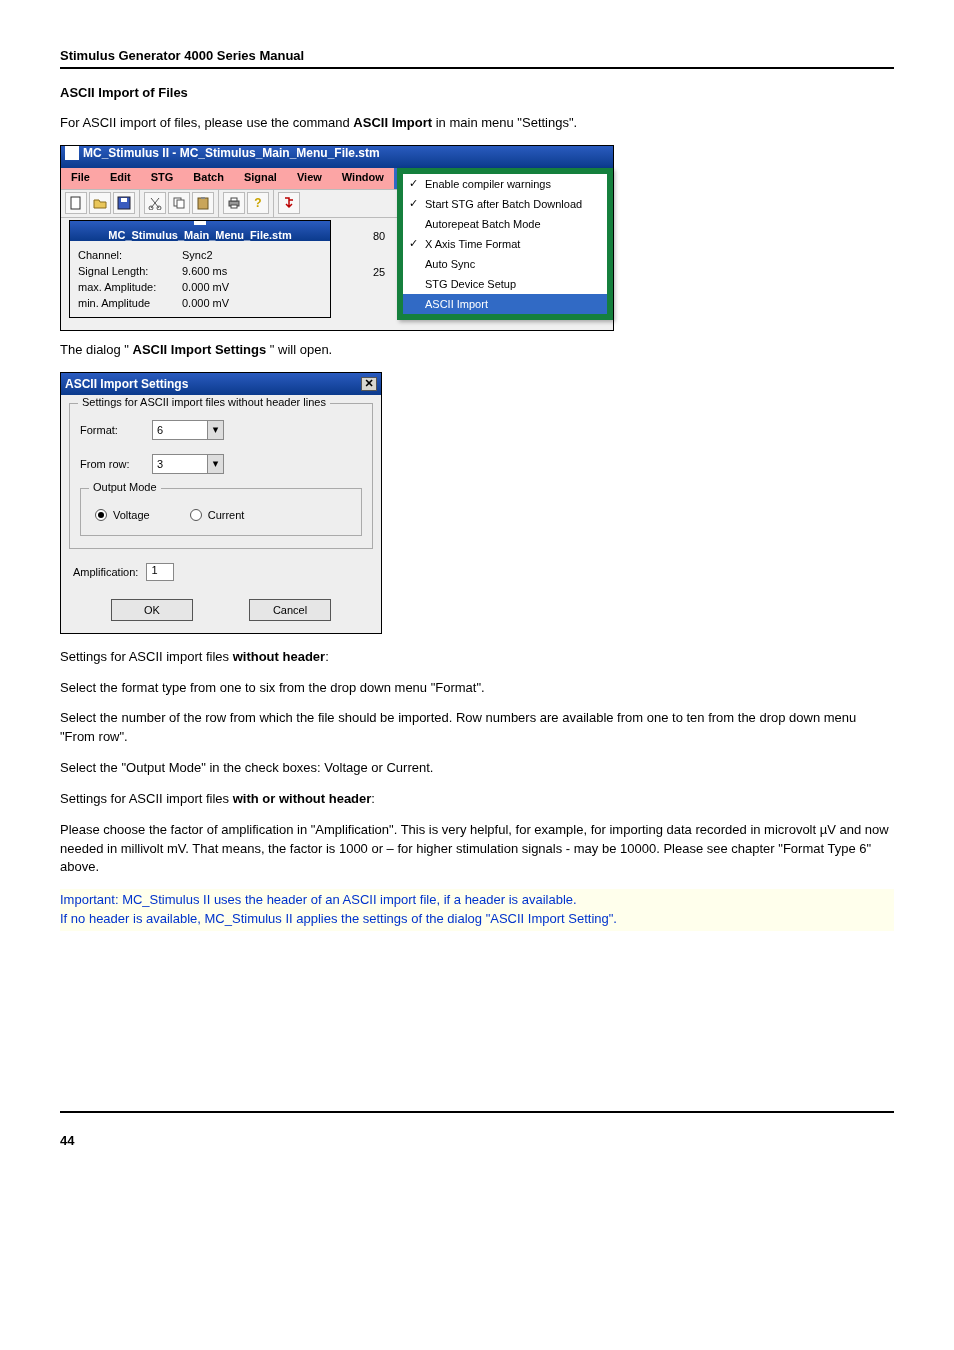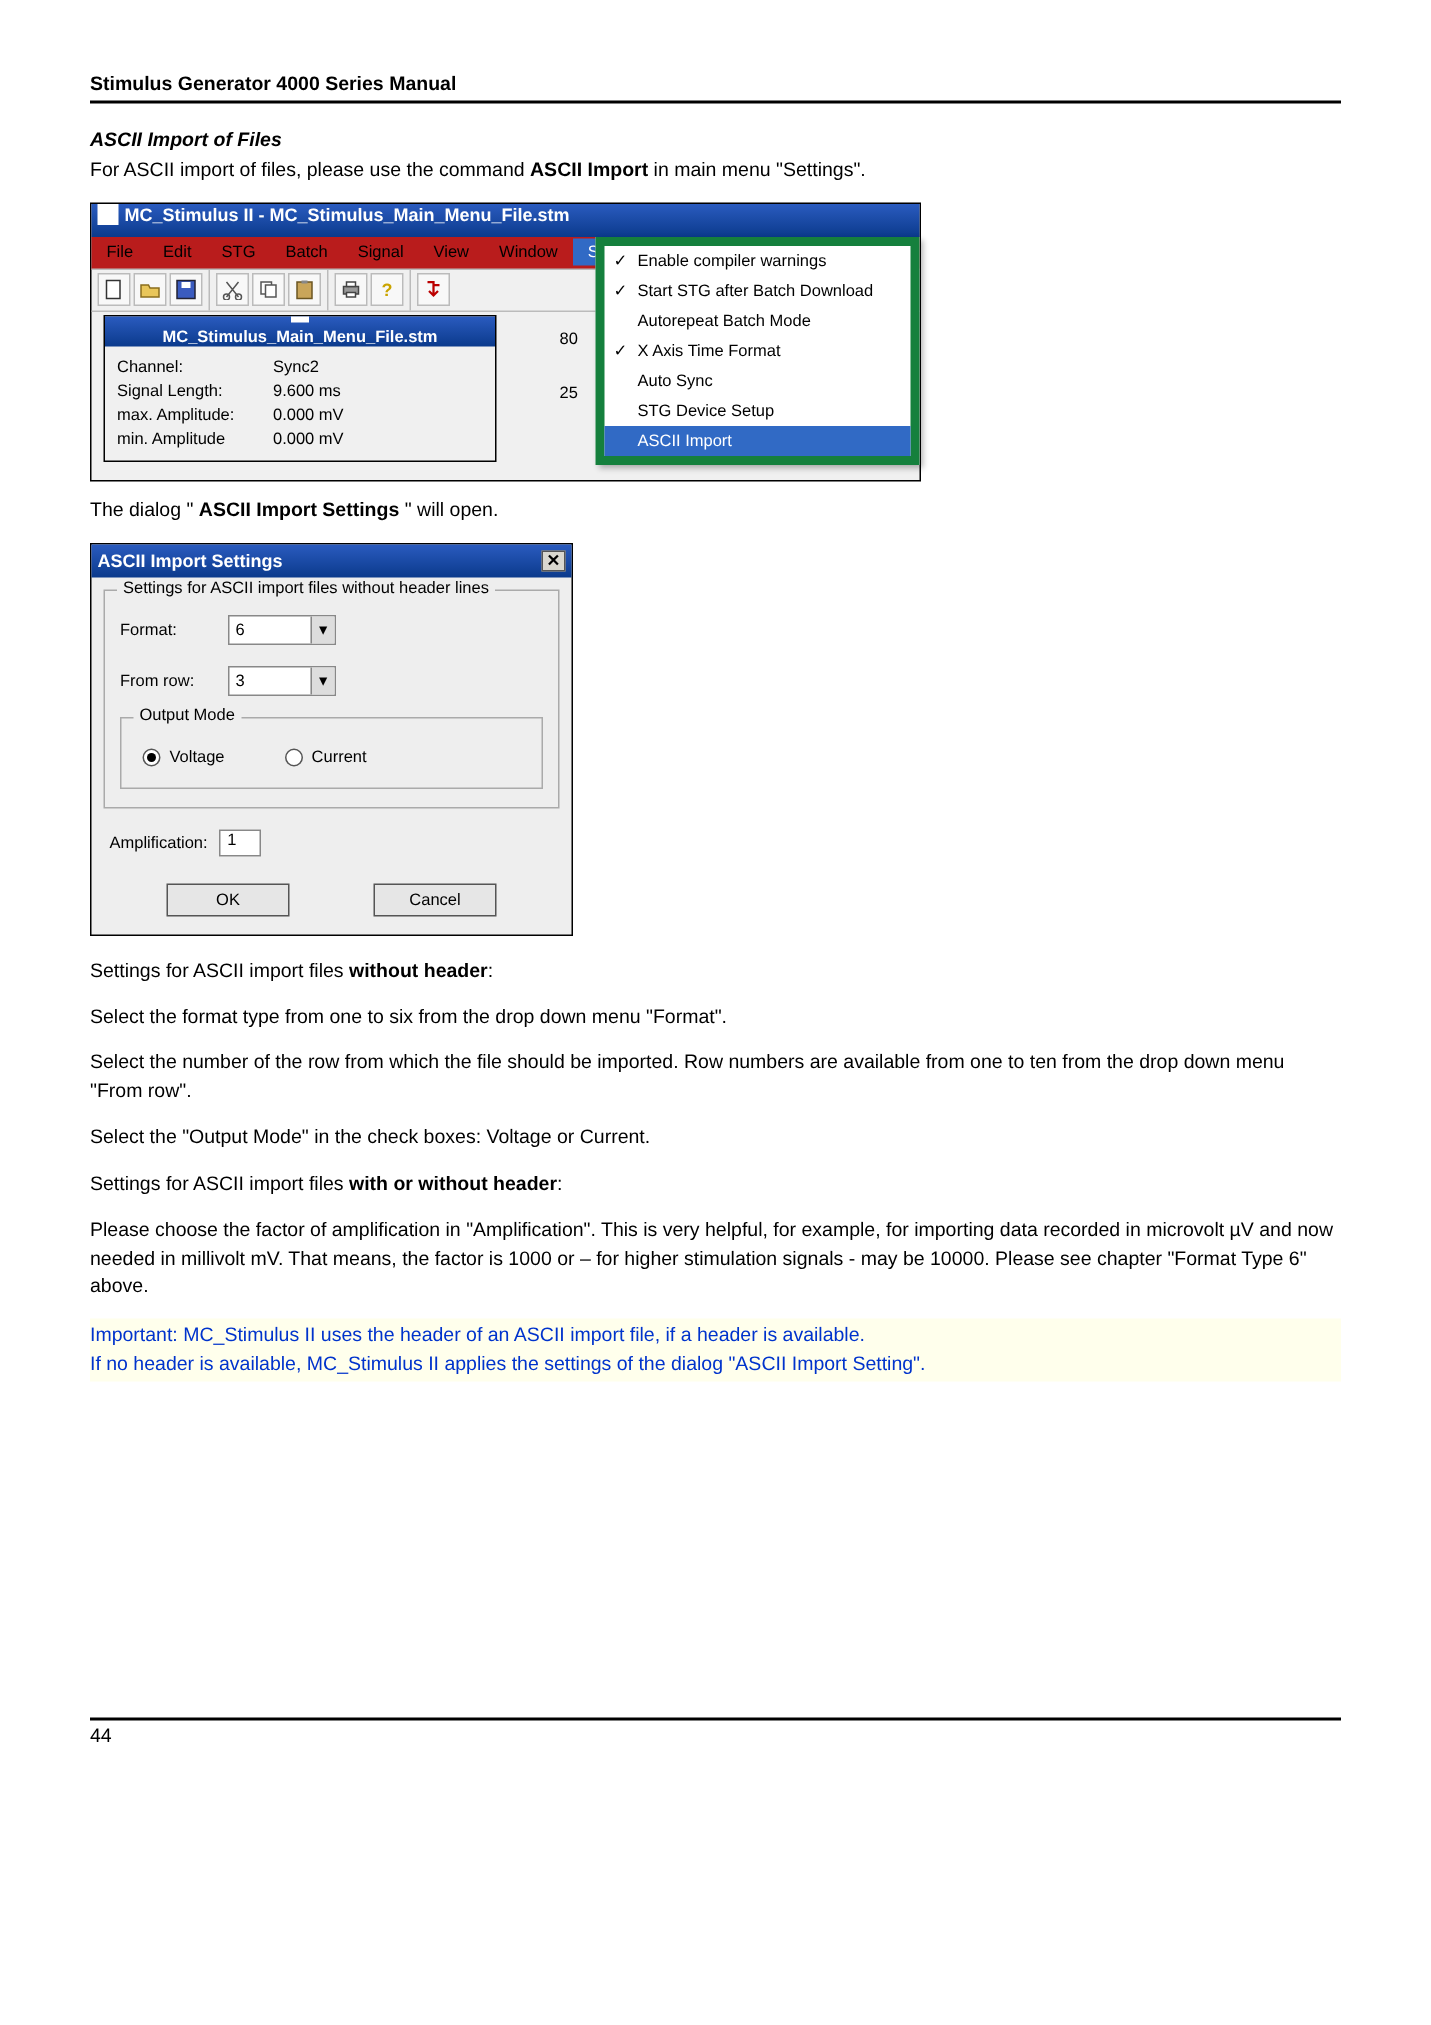--- a/index.html
+++ b/index.html
@@ -1,30 +1,30 @@
 <!DOCTYPE html>
 <html><head>
 <meta charset="utf-8">
 <style>
   * { box-sizing: border-box; margin: 0; padding: 0; }
   html, body { width: 954px; height: 1350px; background: #fff; font-family: Verdana, Geneva, sans-serif; font-size: 13px; color: #000; }
   .page { padding: 48px 60px 40px 60px; }
   .running-head { font-weight: bold; font-size: 13px; padding-bottom: 4px; border-bottom: 2px solid #000; margin-bottom: 16px; }
-  .section-title { font-weight: bold; font-size: 13px; margin-bottom: 4px; font-style: italic; }
+  .section-title { font-weight: bold; font-size: 13px; margin-bottom: 14px; }
   .para { font-size: 13px; line-height: 1.45; margin-bottom: 12px; }
   .para b { font-weight: bold; }
   .note-yellow { background: #ffffec; padding: 2px 0; }
   .note-yellow span { color: #0033cc; }
 
   
   .ss1 { width: 554px; border: 1px solid #000; background: #f0f0f0; margin-bottom: 10px; position: relative; }
   .ss1-titlebar { height: 22px; background: linear-gradient(#2a5bbf,#0b3a8c); display: flex; padding: 0 4px; gap: 4px; }
   .ss1-titlebar .logo { width: 14px; height: 14px; background: #fff; display: inline-block; }
   .ss1-titlebar .title { color: #fff; font-weight: bold; font-size: 12px; font-family: Tahoma, Verdana, sans-serif; }
-  .ss1-menubar { height: 22px; background: #b91c1c; border-bottom: 1px solid #bbb; display: flex; align-items: center; font-size: 11px; font-family: Tahoma, sans-serif; }
+  .ss1-menubar { height: 22px; background: #fca5a5; border-bottom: 1px solid #bbb; display: flex; font-size: 11px; font-family: Tahoma, sans-serif; font-weight: bold; }
   .ss1-menubar .menu-item, .ss1-menubar .menu-item-active { padding: 3px 10px; }
   .ss1-menubar .menu-item-active { background: #316ac5; color: #fff; }
   .ss1-toolbar-row { height: 28px; display: flex; border-bottom: 1px solid #bbb; }
   .ss1-toolbar { display: flex; align-items: center; padding: 0 4px; gap: 2px; border-right: 1px solid #bbb; }
   .tb { width: 22px; height: 22px; border: 1px solid #bbb; background: #f8f8f8; display: flex; align-items: center; justify-content: center; font-size: 12px; }
   .tb svg { width: 14px; height: 14px; }
   .ss1-dropdown { position: absolute; right: 0; top: 22px; width: 216px; background: #fff; border: 6px solid #15803d; box-shadow: 2px 2px 4px rgba(0,0,0,.3); font-size: 11px; font-family: Tahoma, sans-serif; z-index: 10; }
   .dd-item { height: 20px; display: flex; align-items: center; padding: 0 6px 0 22px; position: relative; }
   .dd-item.checked::before { content: "✓"; position: absolute; left: 6px; font-size: 11px; }
   .dd-item.sel { background: #316ac5; color: #fff; }
@@ -54,21 +54,21 @@
   .combo .arrow { width: 16px; height: 18px; background: #ddd; border-left: 1px solid #888; display: flex; align-items: center; justify-content: center; }
   .radio-row { display: flex; align-items: center; gap: 40px; padding: 4px 4px 2px 4px; }
   .radio { display: flex; align-items: center; gap: 6px; }
   .radio-circle { width: 12px; height: 12px; border: 1px solid #555; border-radius: 50%; display: flex; align-items: center; justify-content: center; background: #fff; }
   .radio-circle.on::after { content: ""; width: 6px; height: 6px; background: #000; border-radius: 50%; }
   .amp-row { display: flex; align-items: center; gap: 8px; margin: 6px 0 18px 4px; }
   .amp-input { width: 28px; height: 18px; background: #fff; border: 1px solid #888; padding: 0 4px; }
   .btn-row { display: flex; justify-content: center; gap: 56px; padding-bottom: 4px; }
   .winbtn { width: 82px; height: 22px; border: 1px solid #555; background: #e6e6e6; display: flex; align-items: center; justify-content: center; }
 
-  .footer { position: absolute; left: 60px; bottom: 24px; width: 834px; border-top: 2px solid #000; padding-top: 2px; font-size: 13px; font-weight: normal; }
+  .footer { position: absolute; left: 60px; bottom: 40px; width: 834px; border-top: 2px solid #000; padding-top: 20px; font-size: 13px; font-weight: bold; }
   .page-wrap { position: relative; width: 954px; height: 1188px; }
 </style>
 </head>
 <body>
 <div class="page-wrap">
 <div class="page">
 
   <div class="running-head">Stimulus Generator 4000 Series Manual</div>
 
   <div class="section-title">ASCII Import of Files</div>

